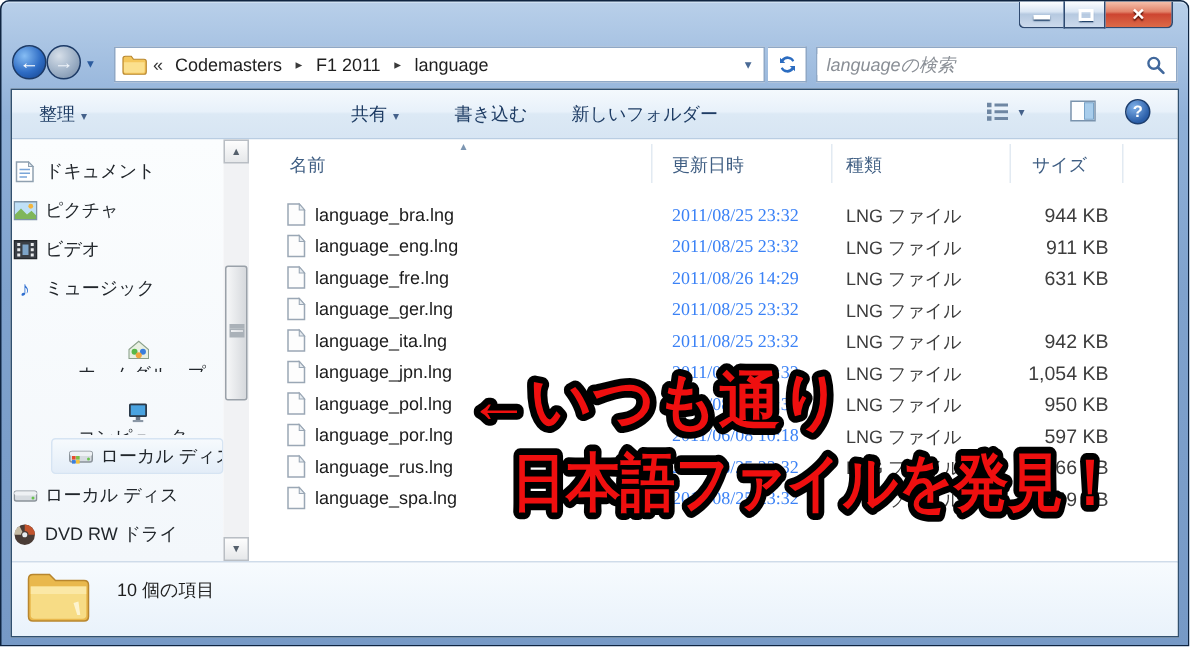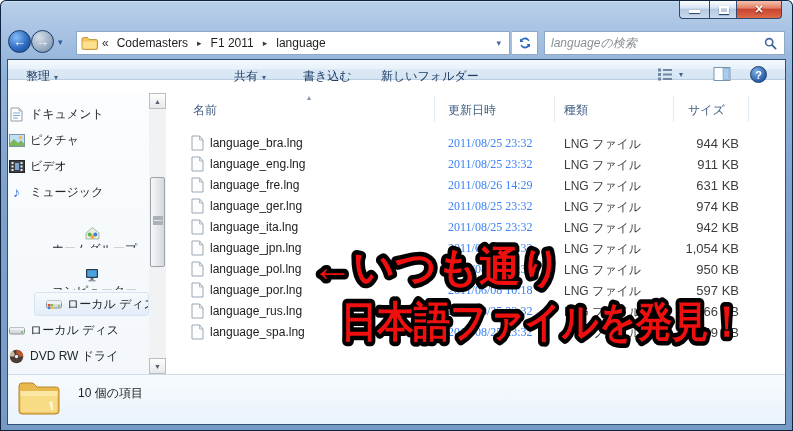--- a/index.html
+++ b/index.html
@@ -36,21 +36,21 @@
   .addr-caret { margin-left:auto; padding-right:8px; color:#4a6a95; font-size:9px; }
   .refresh { position:absolute; left:512px; top:2px; width:26px; height:24px; background:#fff;
              border:1px solid #8fa8c6; border-left:none; display:flex; align-items:center; justify-content:center; }
   .search { position:absolute; left:544px; top:2px; width:241px; height:24px; background:#fff;
             border:1px solid #8fa8c6; display:flex; align-items:center; }
   .search input { border:none; outline:none; flex:1; padding:0 6px; font-size:12px; font-family:inherit; color:#222; }
   .search input::placeholder { font-style:italic; color:#8a8f96; }
   .search .mag { padding-right:7px; display:flex; }
   
   .inner { position:absolute; left:7px; top:59px; width:779px; height:366px; border:1px solid #31506f; background:#fff; }
-  .toolbar { position:absolute; left:0; top:0; width:777px; height:20px;
+  .toolbar { position:absolute; left:0; top:0; width:777px; height:33px;
              background:linear-gradient(180deg,#f4f9fd 0%,#e8f1fa 45%,#dcE9f5 50%,#d7e5f3 100%);
              border-bottom:1px solid #b9cde2; font-size:12px; color:#1e3c64;text-decoration:underline; }
   .titem { position:absolute; top:8px; cursor:default; }
   .titem .tcaret { font-size:8px; color:#44618a; padding-left:4px; }
   .tright { position:absolute; top:6px; display:flex; align-items:center; }
   
   .sidebar { position:absolute; left:0; top:33px; width:141px; height:281px;
              background:linear-gradient(180deg,#fbfdfe 0%,#f3f7fb 100%); font-size:12px; color:#21262b; }
   .sitem { position:absolute; left:0; width:141px; height:24px; display:flex; align-items:center;
            white-space:nowrap; overflow:hidden; cursor:default; }
@@ -327,21 +327,20 @@
         <span class="c-size">631 KB</span>
       </div>
       <div class="row" style="top:103px">
         <span class="fico"><svg width="13" height="16" viewBox="0 0 13 16">
               <path d="M1 1 h7.5 l3.5 4 v10 h-11 z" fill="#fdfdfd" stroke="#9aa7b5"></path>
               <path d="M8.5 1 l3.5 4 h-3.5 z" fill="#e6ebf0" stroke="#9aa7b5" stroke-width="0.7"></path>
             </svg></span>
         <span class="c-name">language_ger.lng</span>
         <span class="c-date">2011/08/25 23:32</span>
         <span class="c-type">LNG ファイル</span>
-        <span class="c-size">974 KB</span>
       </div>
       <div class="row" style="top:124px">
         <span class="fico"><svg width="13" height="16" viewBox="0 0 13 16">
               <path d="M1 1 h7.5 l3.5 4 v10 h-11 z" fill="#fdfdfd" stroke="#9aa7b5"></path>
               <path d="M8.5 1 l3.5 4 h-3.5 z" fill="#e6ebf0" stroke="#9aa7b5" stroke-width="0.7"></path>
             </svg></span>
         <span class="c-name">language_ita.lng</span>
         <span class="c-date">2011/08/25 23:32</span>
         <span class="c-type">LNG ファイル</span>
         <span class="c-size">942 KB</span>

